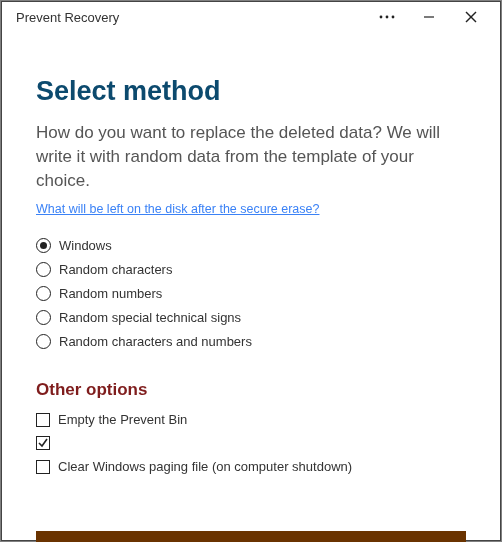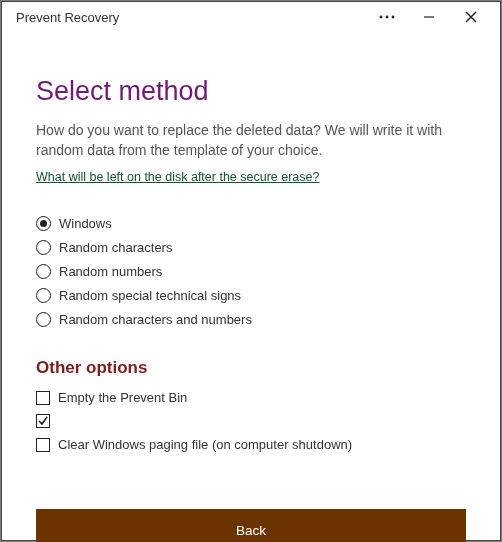--- a/index.html
+++ b/index.html
@@ -44,36 +44,36 @@
   }
   .titlebar-btn svg { display: block; }
   .content {
     flex: 1;
     padding: 8px 34px 0 34px;
     display: flex;
     flex-direction: column;
   }
   h1.page-title {
     margin: 0 0 14px 0;
-    font-weight: 400;
+    font-weight: 700;
     font-size: 27px;
-    color: #701a75;
+    color: #0c4a6e;
   }
   .intro {
-    font-size: 14px;
+    font-size: 17px;
     color: #555;
     line-height: 1.4;
     margin: 0 0 10px 0;
   }
   .link {
     font-size: 12.5px;
-    color: #14532d;
+    color: #3b82f6;
     text-decoration: underline;
     display: inline-block;
-    margin-bottom: 32px;
+    margin-bottom: 22px;
   }
   .radio-group { margin-bottom: 14px; }
   .radio-row, .check-row {
     display: flex;
     align-items: center;
     gap: 8px;
     margin-bottom: 9px;
     font-size: 13px;
     color: #333;
   }

